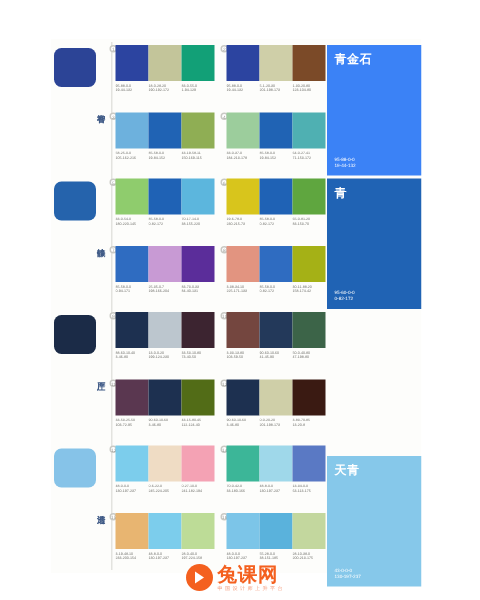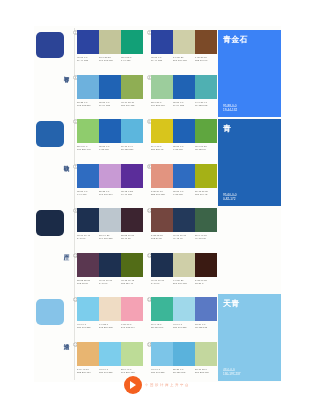--- a/index.html
+++ b/index.html
@@ -563,31 +563,32 @@
             <div>19-44-132</div>
           </div>
         </div>
         <div class="ncard" style="top: 93px; background: rgb(32, 99, 180);">
           <div class="ncard-name" style="color: rgb(255, 255, 255);">青</div>
           <div class="ncard-codes" style="color: rgb(255, 255, 255);">
             <div>95-60-0-0</div>
             <div>0-82-172</div>
           </div>
         </div>
-        <div class="ncard" style="top: 268px; background: rgb(134, 200, 234);">
+        <div class="ncard" style="top: 278px; background: rgb(134, 200, 234);">
           <div class="ncard-name" style="color: rgb(255, 255, 255);">天青</div>
           <div class="ncard-codes" style="color: rgb(255, 255, 255);">
             <div>43-0-0-0</div>
             <div>130-197-237</div>
           </div>
         </div>
       </div>
 
   </div>
 
   <div class="watermark">
     <div class="wm-badge"></div>
     <div class="wm-text">
+      <div class="wm-title">兔课网</div>
       <div class="wm-sub">中国设计师上升平台</div>
     </div>
   </div>
 
 </div>
 
 </body></html>

